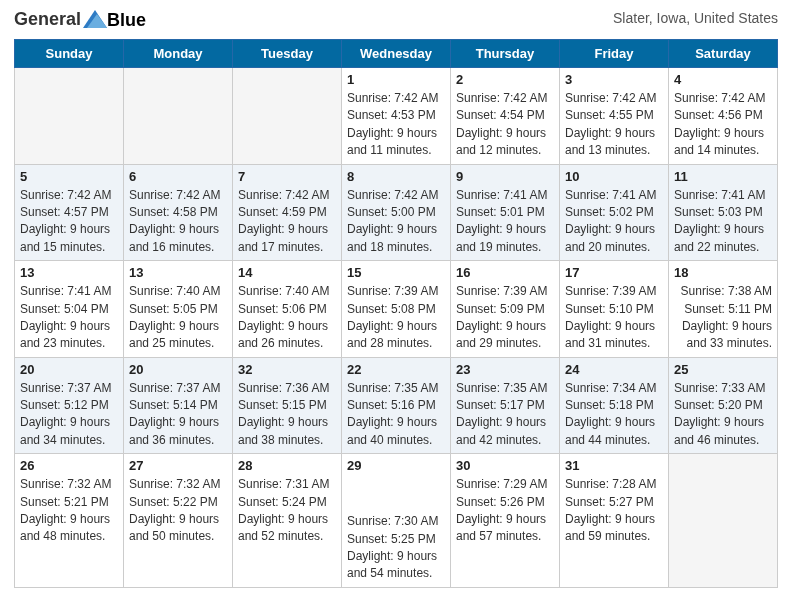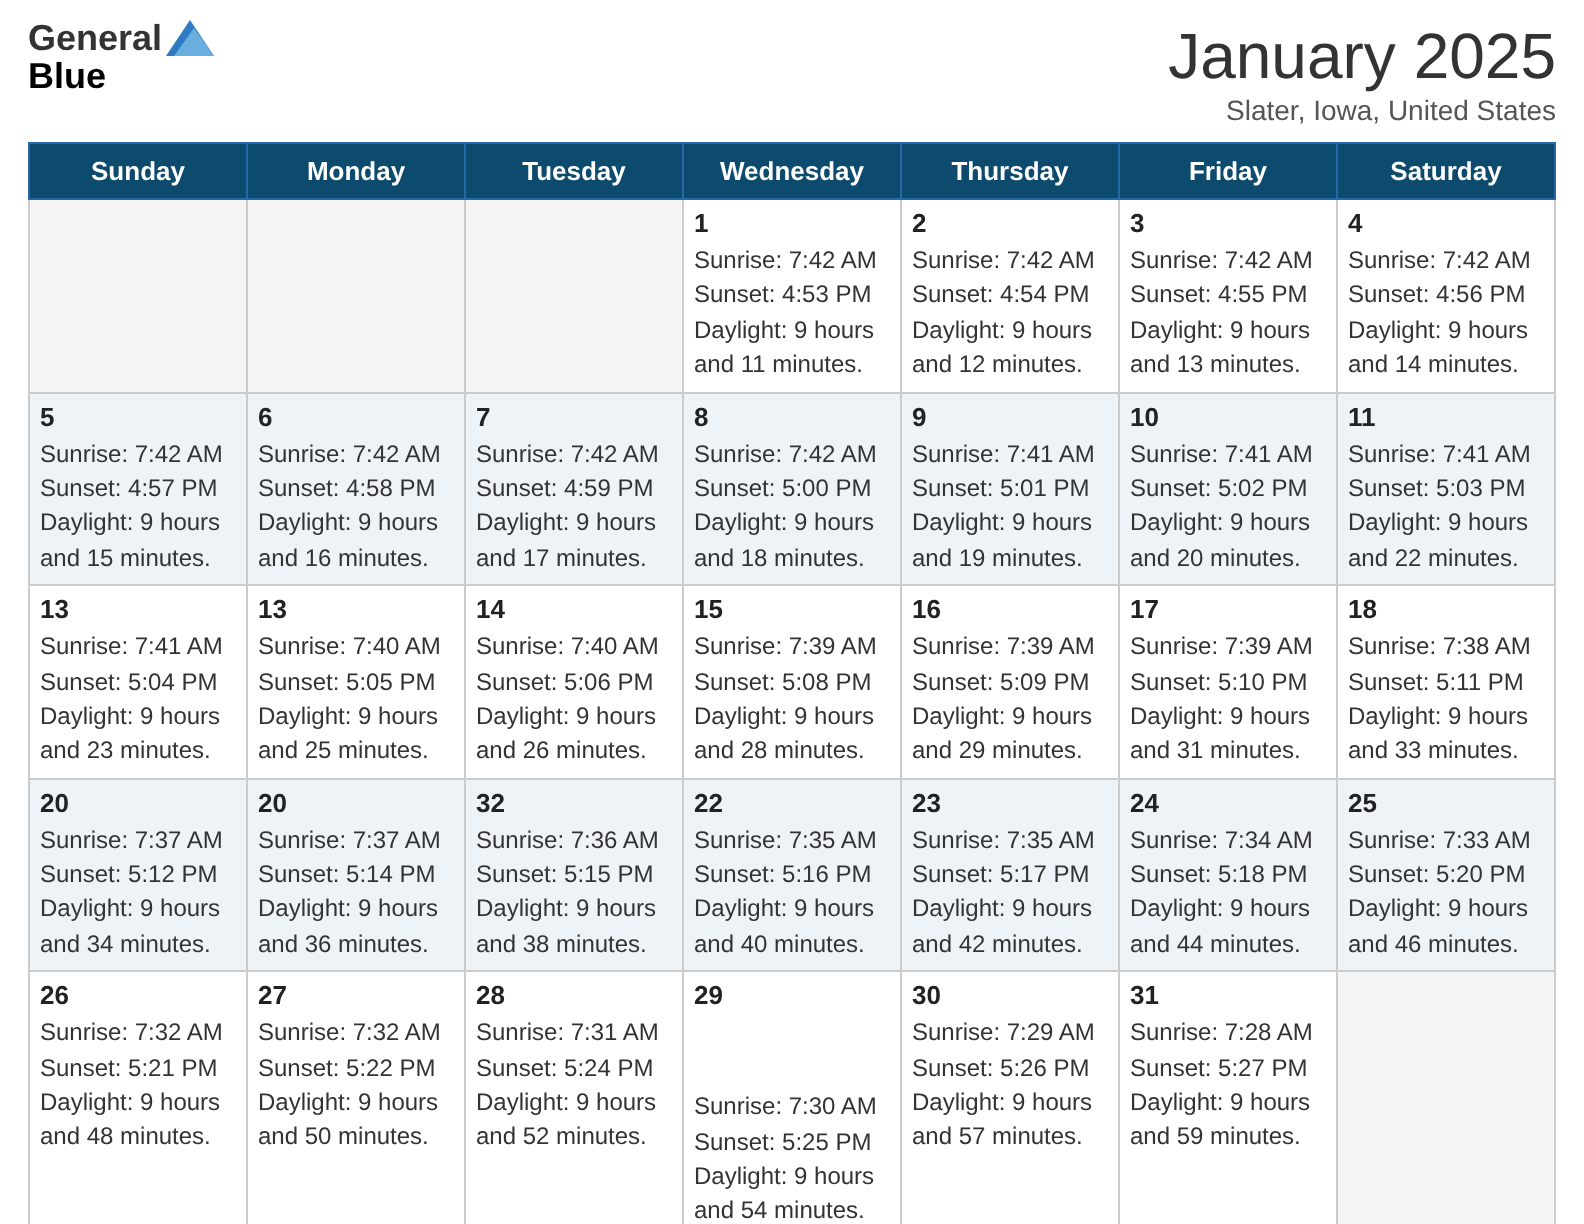--- a/index.html
+++ b/index.html
@@ -16,21 +16,20 @@
       padding: 10px 14px 14px 14px;
     }
     .header {
       display: flex;
       justify-content: space-between;
       align-items: flex-start;
       margin-bottom: 8px;
     }
     .logo {
       display: flex;
-      flex-direction: column;
       align-items: flex-start;
     }
     .logo-text {
       display: flex;
       align-items: center;
       font-size: 18px;
       font-weight: bold;
       color: #333;
       line-height: 1;
     }
@@ -51,21 +50,21 @@
     .location {
       font-size: 14px;
       color: #555;
     }
     .calendar-table {
       width: 100%;
       border-collapse: collapse;
       border: 1px solid #ccc;
     }
     .calendar-table th {
-      background-color: #0c4a6e;
+      background-color: #0369a1;
       color: #fff;
       text-align: center;
       padding: 6px 4px;
       font-size: 13px;
       border: 1px solid #2567a8;
     }
     .calendar-table td {
       border: 1px solid #ccc;
       vertical-align: top;
       padding: 4px 5px;
@@ -103,21 +102,20 @@
       <div class="logo-text">
         <span class="logo-general">General</span>
         <svg class="logo-icon" viewBox="0 0 24 18" xmlns="http://www.w3.org/2000/svg">
           <polygon points="0,18 12,0 24,18" fill="#2e7bc4"></polygon>
           <polygon points="4,18 14,4 24,18" fill="#6aaee0"></polygon>
         </svg>
       </div>
       <div style="font-size:18px;font-weight:bold;">Blue</div>
     </div>
     <div class="title-section">
-      <div class="month-title">January 2025</div>
       <div class="location">Slater, Iowa, United States</div>
     </div>
   </div>
 
   <table class="calendar-table">
     <thead>
       <tr>
       <th>Sunday</th>
           <th>Monday</th>
           <th>Tuesday</th>
@@ -250,21 +248,21 @@
           </td>
           <td>
             <div class="day-number">17</div>
             <div class="day-detail" style="white-space: pre-line;">Sunrise: 7:39 AM
 Sunset: 5:10 PM
 Daylight: 9 hours
 and 31 minutes.</div>
           </td>
           <td>
             <div class="day-number">18</div>
-            <div class="day-detail" style="white-space: pre-line;">Sunrise: 7:38 AM
+            <div class="day-detail" style="white-space: pre-line; text-align: right;">Sunrise: 7:38 AM
 Sunset: 5:11 PM
 Daylight: 9 hours
 and 33 minutes.</div>
           </td>
         </tr>
         <tr class="row-alt">
           <td>
             <div class="day-number">20</div>
             <div class="day-detail" style="white-space: pre-line;">Sunrise: 7:37 AM
 Sunset: 5:12 PM

